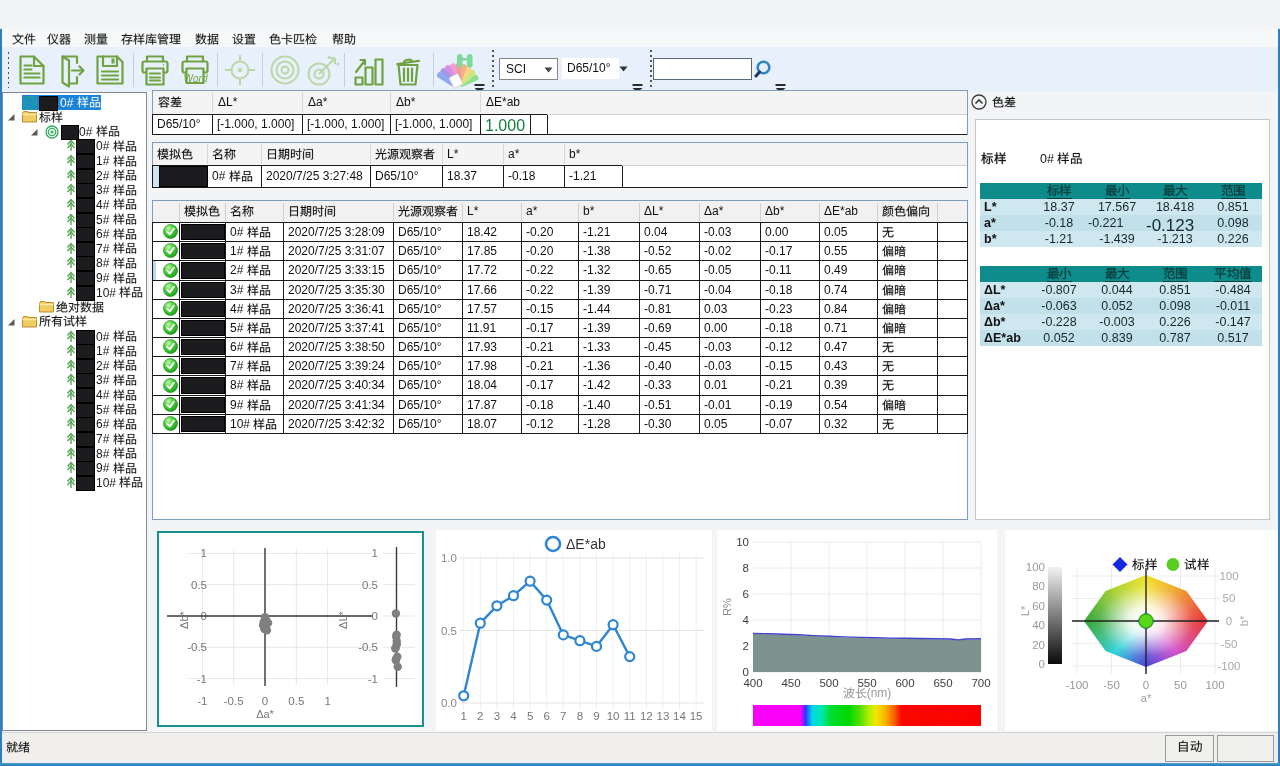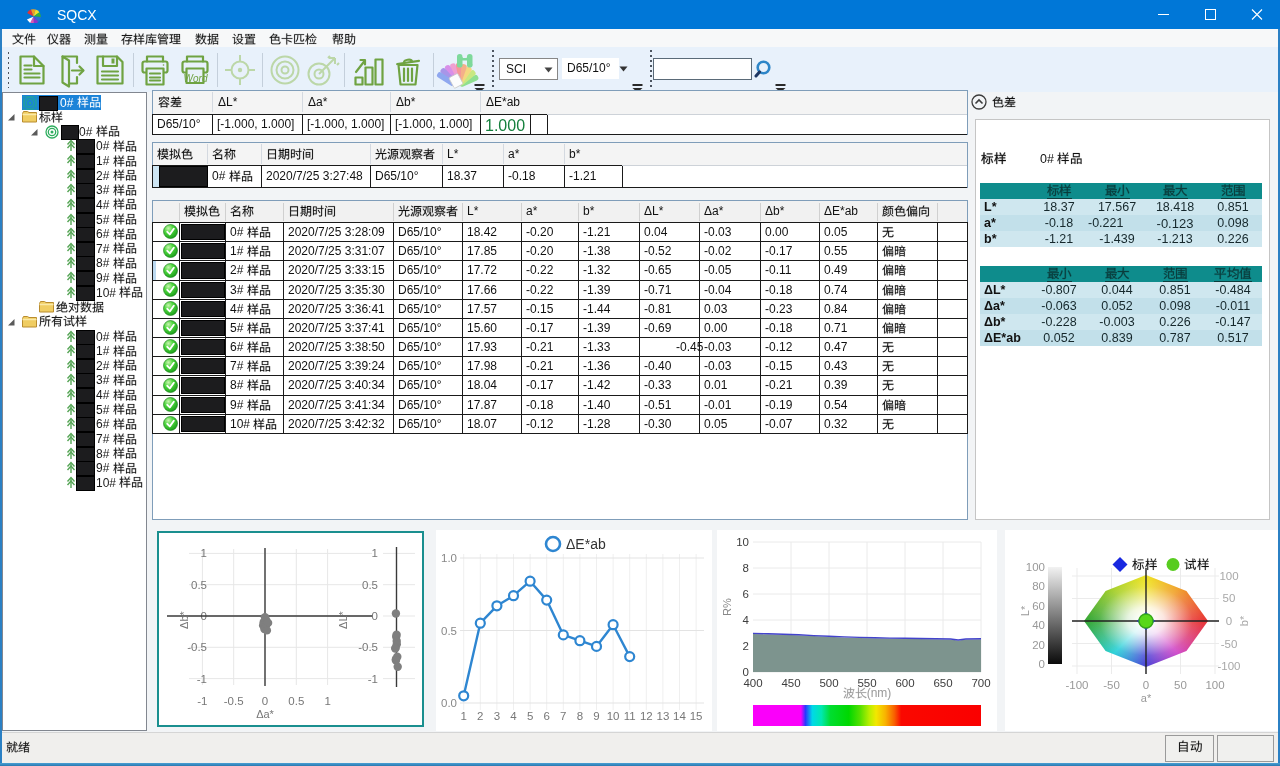--- a/index.html
+++ b/index.html
@@ -73,44 +73,20 @@
       <path id="u503c" d="M599 40C596 70 591 106 586 142L329 142L329 209L574 209C568 243 562 275 555 302L382 302L382 866L286 866L286 931L958 931L958 866L869 866L869 302L623 302C631 275 639 243 646 209L928 209L928 142L661 142L679 45ZM450 866L450 783L799 783L799 866ZM450 501L799 501L799 587L450 587ZM450 445L450 361L799 361L799 445ZM450 641L799 641L799 728L450 728ZM264 41C211 193 124 342 32 440C45 458 66 497 74 514C103 482 132 445 159 405L159 960L229 960L229 291C269 219 304 141 333 63Z"></path>
       <path id="u6ce2" d="M92 103C151 135 227 184 265 218L309 158C271 125 194 79 135 50ZM38 374C99 403 177 449 215 482L258 420C219 389 140 345 80 318ZM62 901L128 947C180 854 240 729 285 624L226 579C177 692 110 824 62 901ZM597 255L597 432L426 432L426 255ZM354 185L354 438C354 583 343 782 234 922C252 929 283 947 296 959C395 831 420 647 425 499L451 499C489 603 542 693 611 768C541 827 458 870 368 900C384 913 407 944 417 962C507 930 590 883 663 820C734 882 819 930 918 960C929 940 950 911 967 896C870 870 786 826 715 768C791 686 851 581 886 450L839 429L825 432L670 432L670 255L859 255C843 301 824 347 807 379L872 400C900 349 932 268 957 196L903 182L890 185L670 185L670 39L597 39L597 185ZM522 499L793 499C763 586 718 659 662 719C602 657 555 582 522 499Z"></path>
       <path id="u957f" d="M769 62C682 166 536 261 395 319C414 333 444 363 458 380C593 313 745 209 844 94ZM56 431L56 506L248 506L248 825C248 865 225 880 207 887C219 903 233 936 238 954C262 939 300 927 574 853C570 837 567 805 567 783L326 842L326 506L483 506C564 713 706 861 914 931C925 908 949 877 967 860C775 805 635 678 561 506L944 506L944 431L326 431L326 45L248 45L248 431Z"></path>
       <path id="u5c31" d="M174 372L399 372L399 492L174 492ZM721 448L721 828C721 891 728 907 744 920C760 932 785 936 806 936C819 936 856 936 870 936C889 936 913 934 927 926C943 920 953 907 960 887C965 867 969 814 971 769C951 763 926 750 912 737C911 788 910 829 907 846C904 862 900 871 893 874C887 878 874 879 863 879C850 879 829 879 820 879C810 879 802 877 795 874C790 870 788 857 788 836L788 448ZM142 606C123 689 92 772 50 828C65 836 92 855 104 865C145 804 183 710 205 620ZM366 619C398 674 427 749 438 798L495 771C484 723 453 650 420 595ZM768 116C809 161 852 225 869 266L923 232C904 192 860 130 819 87ZM108 310L108 553L258 553L258 878C258 888 255 891 245 891C235 892 202 892 165 891C175 909 185 935 188 954C240 954 274 953 297 943C320 932 326 913 326 880L326 553L469 553L469 310ZM222 54C238 87 256 128 267 163L54 163L54 230L511 230L511 163L345 163C333 127 311 77 291 38ZM659 42C659 122 659 210 654 299L520 299L520 368L649 368C632 580 582 790 437 916C456 927 480 946 492 961C645 822 699 595 719 368L954 368L954 299L724 299C729 210 730 123 731 42Z"></path>
       <path id="u7eea" d="M45 827L59 898C151 875 272 844 388 814L381 751C256 780 129 810 45 827ZM867 94C847 136 824 176 799 215L799 160L664 160L664 40L593 40L593 160L429 160L429 227L593 227L593 353L377 353L377 421L620 421C541 491 451 550 353 594C368 608 392 638 402 654C434 637 466 620 497 600L497 956L568 956L568 916L826 916L826 953L899 953L899 520L611 520C649 489 686 456 720 421L959 421L959 353L782 353C841 282 893 203 936 116ZM664 227L791 227C761 272 727 314 690 353L664 353ZM568 748L826 748L826 852L568 852ZM568 687L568 584L826 584L826 687ZM61 457C76 450 100 444 227 428C182 494 140 547 122 567C91 604 68 629 46 633C55 650 66 684 69 698C88 686 121 677 352 630C350 615 350 587 352 568L173 600C250 511 325 401 390 290L331 255C312 292 290 329 268 364L133 378C191 292 249 180 292 73L224 42C186 163 116 294 93 327C72 361 56 386 38 389C47 408 58 442 61 457Z"></path>
       <path id="u81ea" d="M239 469L774 469L774 616L239 616ZM239 398L239 249L774 249L774 398ZM239 686L774 686L774 834L239 834ZM455 38C447 78 431 133 416 177L163 177L163 961L239 961L239 905L774 905L774 956L853 956L853 177L492 177C509 139 526 93 542 50Z"></path>
       <path id="u52a8" d="M89 122L89 189L476 189L476 122ZM653 57C653 128 653 200 650 271L507 271L507 343L647 343C635 571 595 780 458 905C478 916 504 941 517 959C664 819 707 591 721 343L870 343C859 698 846 831 819 861C809 873 798 876 780 876C759 876 706 876 650 870C663 892 671 923 673 944C726 948 781 948 812 945C844 942 864 933 884 907C919 863 931 721 945 309C945 298 945 271 945 271L724 271C726 200 727 128 727 57ZM89 836L90 835L90 837C113 823 149 812 427 749L446 816L512 794C493 724 448 605 410 515L348 532C368 579 388 634 406 686L168 736C207 646 245 534 270 429L494 429L494 360L54 360L54 429L193 429C167 546 125 664 111 697C94 735 81 762 65 767C74 785 85 821 89 836Z"></path>
     </defs>
   </svg>
 <div id="w">
-<div style="position:absolute;left:0;top:0;width:1280px;height:29px;background:#0077d7">
-      <svg style="position:absolute;left:25px;top:6px" width="17" height="17" viewBox="0 0 17 17">
-<g transform="translate(8.5,10.5)">
-<path d="M0 0 L-6.3 -3.6 A7.3 7.3 0 0 1 -2.5 -6.9 Z" fill="#e63232"></path>
-<path d="M0 0 L-2.5 -6.9 A7.3 7.3 0 0 1 2.1 -7 Z" fill="#f0a020"></path>
-<path d="M0 0 L2.1 -7 A7.3 7.3 0 0 1 6 -4.2 Z" fill="#f5e02a"></path>
-<path d="M0 0 L6 -4.2 A7.3 7.3 0 0 1 7.3 0.5 Z" fill="#35b335"></path>
-<path d="M0 0 L7.3 0.5 A7.3 7.3 0 0 1 4.8 5.5 Z" fill="#2a6fd4"></path>
-<path d="M0 0 L4.8 5.5 A7.3 7.3 0 0 1 0.4 7.3 Z" fill="#8a35c8"></path>
-<path d="M0 0 L0.4 7.3 A7.3 7.3 0 0 1 -3.4 6.4 Z" fill="#e055b0"></path>
-<path d="M-0.2 0.2 L-3.4 6.4 L-6.6 3.1 Z" fill="#ffffff"></path>
-</g>
-      </svg>
-      <div style="position:absolute;left:57px;top:7px;font-size:14px;color:#fff">SQCX</div>
-      <svg style="position:absolute;left:1153px;top:0" width="22" height="29">
-        <rect x="5" y="14" width="11" height="1" fill="#fff"></rect>
-      </svg>
-      <svg style="position:absolute;left:1200px;top:0" width="22" height="29">
-        <rect x="5.5" y="9.5" width="10" height="10" fill="none" stroke="#fff" stroke-width="1"></rect>
-      </svg>
-      <svg style="position:absolute;left:1246px;top:0" width="22" height="29">
-        <path d="M6 9.5 L16 19.5 M16 9.5 L6 19.5" stroke="#fff" stroke-width="1.1"></path>
-      </svg>
-    </div>
     <div style="position:absolute;left:2px;top:29px;width:1276px;height:18px;background:#f7f8f9;border-bottom:1px solid #e2e6ea">
       <div style="position:absolute;left:9.5px;top:3px;font-size:12px;color:#1a1a1a;letter-spacing:0.3px"><svg class="k" viewBox="0 0 1000 1000">
           <use href="#u6587"></use>
         </svg><svg class="k" viewBox="0 0 1000 1000">
           <use href="#u4ef6"></use>
         </svg></div>
       <div style="position:absolute;left:45px;top:3px;font-size:12px;color:#1a1a1a;letter-spacing:0.3px"><svg class="k" viewBox="0 0 1000 1000">
           <use href="#u4eea"></use>
         </svg><svg class="k" viewBox="0 0 1000 1000">
           <use href="#u5668"></use>
@@ -916,21 +892,21 @@
       <path d="M4.3 7.8 L6.8 10.4 L10.8 4.8" fill="none" stroke="#fff" stroke-width="1.9" stroke-linecap="round" stroke-linejoin="round"></path>
     </svg>
     <div style="position:absolute;left:181px;top:319.5px;width:42px;height:14px;background:#1c1c1e;border:1px solid #000"></div>
     <div style="position:absolute;left:230px;top:321px;font-size:12px;color:#111;white-space:nowrap">5# <svg class="k" viewBox="0 0 1000 1000">
         <use href="#u6837"></use>
       </svg><svg class="k" viewBox="0 0 1000 1000">
         <use href="#u54c1"></use>
       </svg></div>
     <div style="position:absolute;left:288px;top:321px;font-size:12px;color:#111;white-space:nowrap">2020/7/25 3:37:41</div>
     <div style="position:absolute;left:398px;top:321px;font-size:12px;color:#111;white-space:nowrap">D65/10°</div>
-    <div style="position:absolute;left:467px;top:321px;font-size:12px;color:#111;white-space:nowrap">15.60</div>
+    <div style="position:absolute;left:467px;top:321px;font-size:12px;color:#111;white-space:nowrap">11.91</div>
     <div style="position:absolute;left:526px;top:321px;font-size:12px;color:#111;white-space:nowrap">-0.17</div>
     <div style="position:absolute;left:583px;top:321px;font-size:12px;color:#111;white-space:nowrap">-1.39</div>
     <div style="position:absolute;left:644px;top:321px;font-size:12px;color:#111;white-space:nowrap">-0.69</div>
     <div style="position:absolute;left:704px;top:321px;font-size:12px;color:#111;white-space:nowrap">0.00</div>
     <div style="position:absolute;left:765px;top:321px;font-size:12px;color:#111;white-space:nowrap">-0.18</div>
     <div style="position:absolute;left:824px;top:321px;font-size:12px;color:#111;white-space:nowrap">0.71</div>
     <div style="position:absolute;left:882px;top:321px;font-size:12px;color:#111;white-space:nowrap"><svg class="k" viewBox="0 0 1000 1000">
         <use href="#u504f"></use>
       </svg><svg class="k" viewBox="0 0 1000 1000">
         <use href="#u6697"></use>
@@ -943,21 +919,21 @@
     <div style="position:absolute;left:230px;top:340px;font-size:12px;color:#111;white-space:nowrap">6# <svg class="k" viewBox="0 0 1000 1000">
         <use href="#u6837"></use>
       </svg><svg class="k" viewBox="0 0 1000 1000">
         <use href="#u54c1"></use>
       </svg></div>
     <div style="position:absolute;left:288px;top:340px;font-size:12px;color:#111;white-space:nowrap">2020/7/25 3:38:50</div>
     <div style="position:absolute;left:398px;top:340px;font-size:12px;color:#111;white-space:nowrap">D65/10°</div>
     <div style="position:absolute;left:467px;top:340px;font-size:12px;color:#111;white-space:nowrap">17.93</div>
     <div style="position:absolute;left:526px;top:340px;font-size:12px;color:#111;white-space:nowrap">-0.21</div>
     <div style="position:absolute;left:583px;top:340px;font-size:12px;color:#111;white-space:nowrap">-1.33</div>
-    <div style="position:absolute;left:676px;top:340px;font-size:12px;color:#111;white-space:nowrap">-0.45</div>
+    <div style="position:absolute;left:644px;top:340px;font-size:12px;color:#111;white-space:nowrap">-0.45</div>
     <div style="position:absolute;left:704px;top:340px;font-size:12px;color:#111;white-space:nowrap">-0.03</div>
     <div style="position:absolute;left:765px;top:340px;font-size:12px;color:#111;white-space:nowrap">-0.12</div>
     <div style="position:absolute;left:824px;top:340px;font-size:12px;color:#111;white-space:nowrap">0.47</div>
     <div style="position:absolute;left:882px;top:340px;font-size:12px;color:#111;white-space:nowrap"><svg class="k" viewBox="0 0 1000 1000">
         <use href="#u65e0"></use>
       </svg></div>
     <svg style="position:absolute;left:162.5px;top:358.0px" width="15" height="15">
       <circle cx="7.5" cy="7.5" r="7" fill="url(#chk)" stroke="#157a15" stroke-width="0.6"></circle>
       <path d="M4.3 7.8 L6.8 10.4 L10.8 4.8" fill="none" stroke="#fff" stroke-width="1.9" stroke-linecap="round" stroke-linejoin="round"></path>
     </svg>
@@ -1092,21 +1068,21 @@
     <div style="position:absolute;left:980px;top:199px;width:282px;height:16px;background:#cfe7ef"></div>
     <div style="position:absolute;left:984px;top:200px;font-size:12.5px;font-weight:bold;color:#111">L*</div>
     <div style="position:absolute;left:1030px;top:200px;width:58px;text-align:center;font-size:12.5px;color:#16282c">18.37</div>
     <div style="position:absolute;left:1088px;top:200px;width:58px;text-align:center;font-size:12.5px;color:#16282c">17.567</div>
     <div style="position:absolute;left:1146px;top:200px;width:58px;text-align:center;font-size:12.5px;color:#16282c">18.418</div>
     <div style="position:absolute;left:1204px;top:200px;width:58px;text-align:center;font-size:12.5px;color:#16282c">0.851</div>
     <div style="position:absolute;left:980px;top:215px;width:282px;height:16px;background:#c2e0ea"></div>
     <div style="position:absolute;left:984px;top:216px;font-size:12.5px;font-weight:bold;color:#111">a*</div>
     <div style="position:absolute;left:1030px;top:216px;width:58px;text-align:center;font-size:12.5px;color:#16282c">-0.18</div>
     <div style="position:absolute;left:1088px;top:216px;width:58px;font-size:12.5px;color:#16282c">-0.221</div>
-    <div style="position:absolute;left:1146px;top:216px;width:58px;text-align:center;font-size:13px;color:#16282c">-0.123</div>
+    <div style="position:absolute;left:1146px;top:216px;width:58px;font-size:17px;color:#16282c">-0.123</div>
     <div style="position:absolute;left:1204px;top:216px;width:58px;text-align:center;font-size:12.5px;color:#16282c">0.098</div>
     <div style="position:absolute;left:980px;top:231px;width:282px;height:16px;background:#cfe7ef"></div>
     <div style="position:absolute;left:984px;top:232px;font-size:12.5px;font-weight:bold;color:#111">b*</div>
     <div style="position:absolute;left:1030px;top:232px;width:58px;text-align:center;font-size:12.5px;color:#16282c">-1.21</div>
     <div style="position:absolute;left:1088px;top:232px;width:58px;text-align:center;font-size:12.5px;color:#16282c">-1.439</div>
     <div style="position:absolute;left:1146px;top:232px;width:58px;text-align:center;font-size:12.5px;color:#16282c">-1.213</div>
     <div style="position:absolute;left:1204px;top:232px;width:58px;text-align:center;font-size:12.5px;color:#16282c">0.226</div>
     <div style="position:absolute;left:980px;top:266px;width:282px;height:16px;background:#0e8c8c"></div>
     <div style="position:absolute;left:1030px;top:267px;width:58px;text-align:center;font-size:12.5px;font-weight:bold;color:#0b3d3d"><span style="border-bottom:1px solid #0b3d3d"><svg class="k kb" viewBox="0 0 1000 1000">
           <use href="#u6700"></use>

